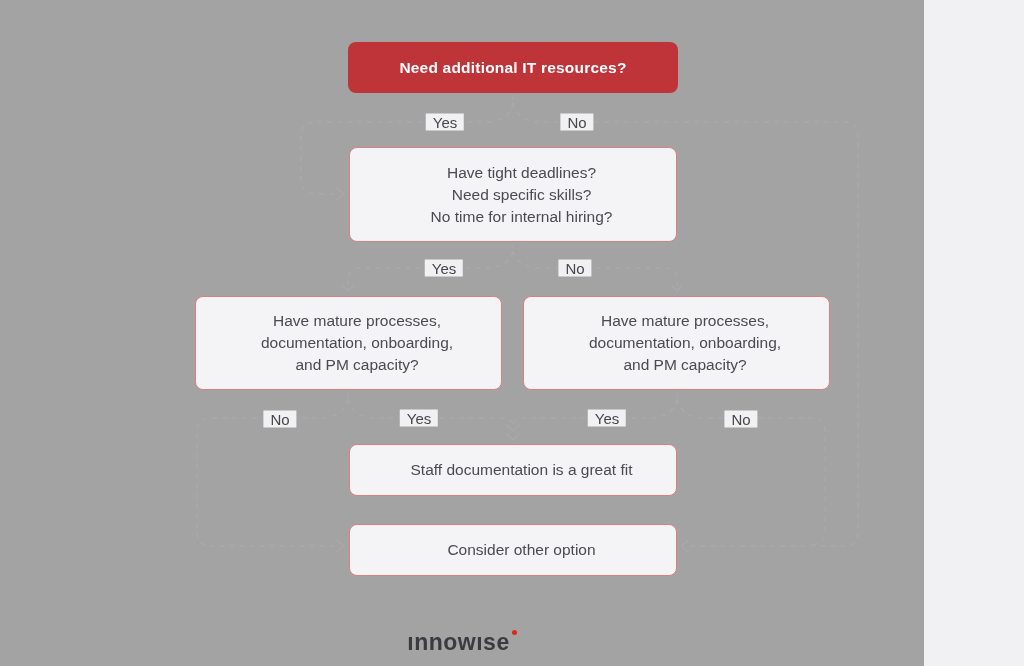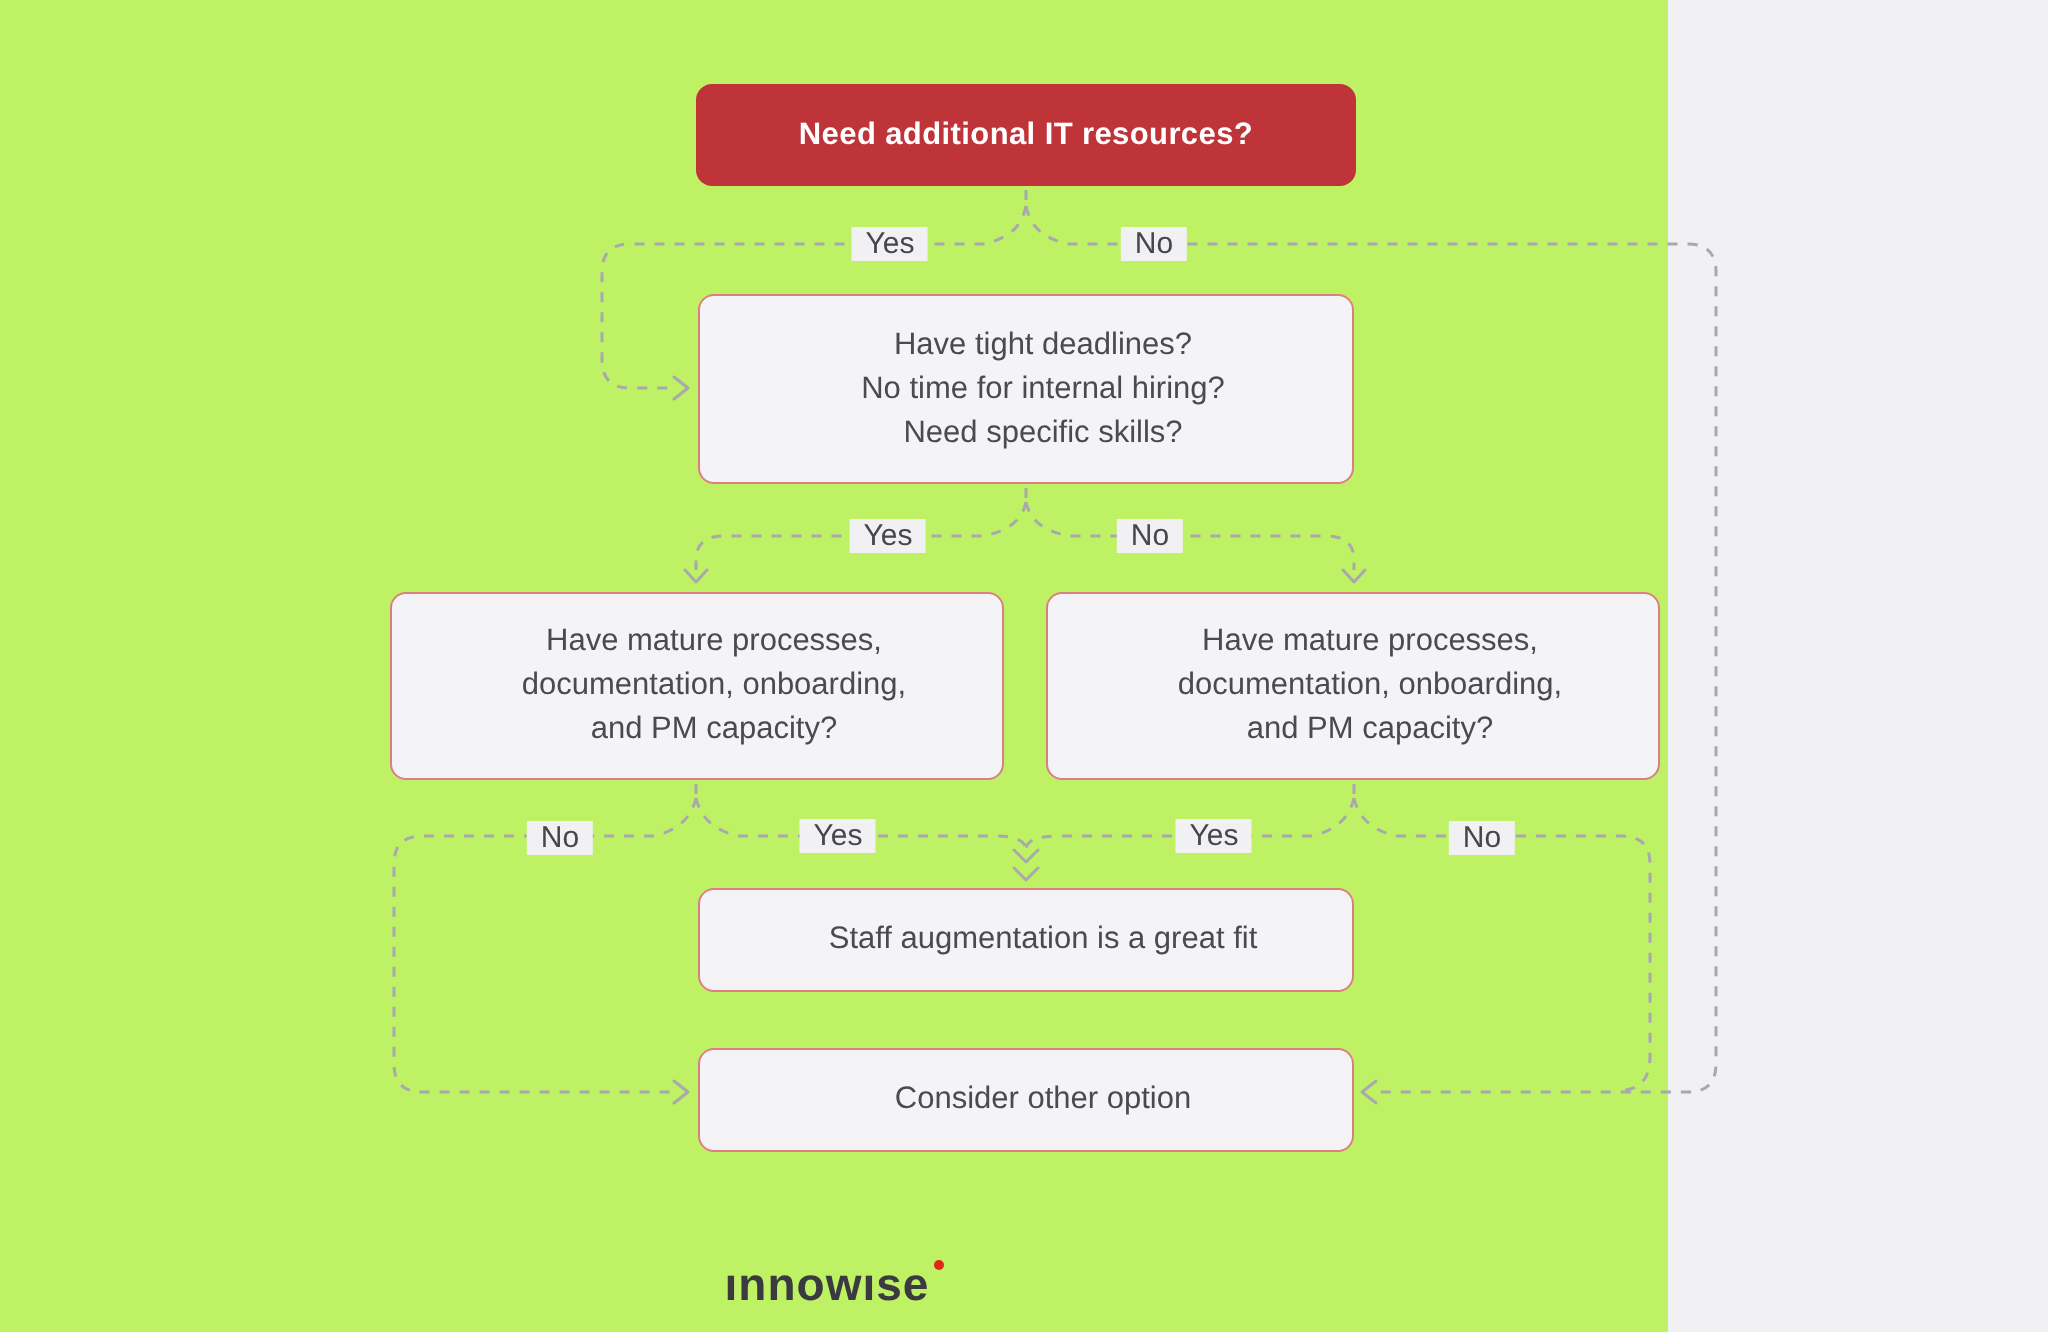--- a/index.html
+++ b/index.html
@@ -4,22 +4,22 @@
 <style>
   html, body { margin: 0; padding: 0; }
   body {
     width: 1024px; height: 666px;
     background: #f1f1f3;
     font-family: "Liberation Sans", sans-serif;
     overflow: hidden;
   }
   .canvas {
     position: relative;
-    width: 834px; height: 666px;
-    background: #bef264;
+    width: 924px; height: 666px;
+    background: #a3a3a3;
   }
   svg.connectors {
     position: absolute; left: 0; top: 0;
     width: 1024px; height: 666px;
   }
   svg.connectors path {
     fill: none;
     stroke: #a8a8ae;
     stroke-width: 1.5;
   }
@@ -123,37 +123,37 @@
       <path d="M507 434 L513 440 L519 434"></path>
       <path d="M337 540.5 L344 546 L337 551.5"></path>
       <path d="M688 540.5 L681 546 L688 551.5"></path>
     </g>
   </svg>
 
   <div class="node root" style="left:348px; top:42px; width:330px; height:51px;">Need additional IT resources?</div>
 
   <div class="node outlined" style="left:349px; top:147px; width:328px; height:95px;">
     <span>Have tight deadlines?</span>
+    <span>Need specific skills?</span>
     <span>No time for internal hiring?</span>
-    <span>Need specific skills?</span>
   </div>
 
   <div class="node outlined" style="left:195px; top:296px; width:307px; height:94px;">
     <span>Have mature processes,</span>
     <span>documentation, onboarding,</span>
     <span>and PM capacity?</span>
   </div>
 
   <div class="node outlined" style="left:523px; top:296px; width:307px; height:94px;">
     <span>Have mature processes,</span>
     <span>documentation, onboarding,</span>
     <span>and PM capacity?</span>
   </div>
 
-  <div class="node outlined" style="left:349px; top:444px; width:328px; height:52px;">Staff augmentation is a great fit</div>
+  <div class="node outlined" style="left:349px; top:444px; width:328px; height:52px;">Staff documentation is a great fit</div>
 
   <div class="node outlined" style="left:349px; top:524px; width:328px; height:52px;">Consider other option</div>
 
   <span class="edge-label" style="left:445px; top:122px;">Yes</span>
   <span class="edge-label" style="left:577px; top:122px;">No</span>
 
   <span class="edge-label" style="left:444px; top:268px;">Yes</span>
   <span class="edge-label" style="left:575px; top:268px;">No</span>
 
   <span class="edge-label" style="left:280px; top:419px;">No</span>

